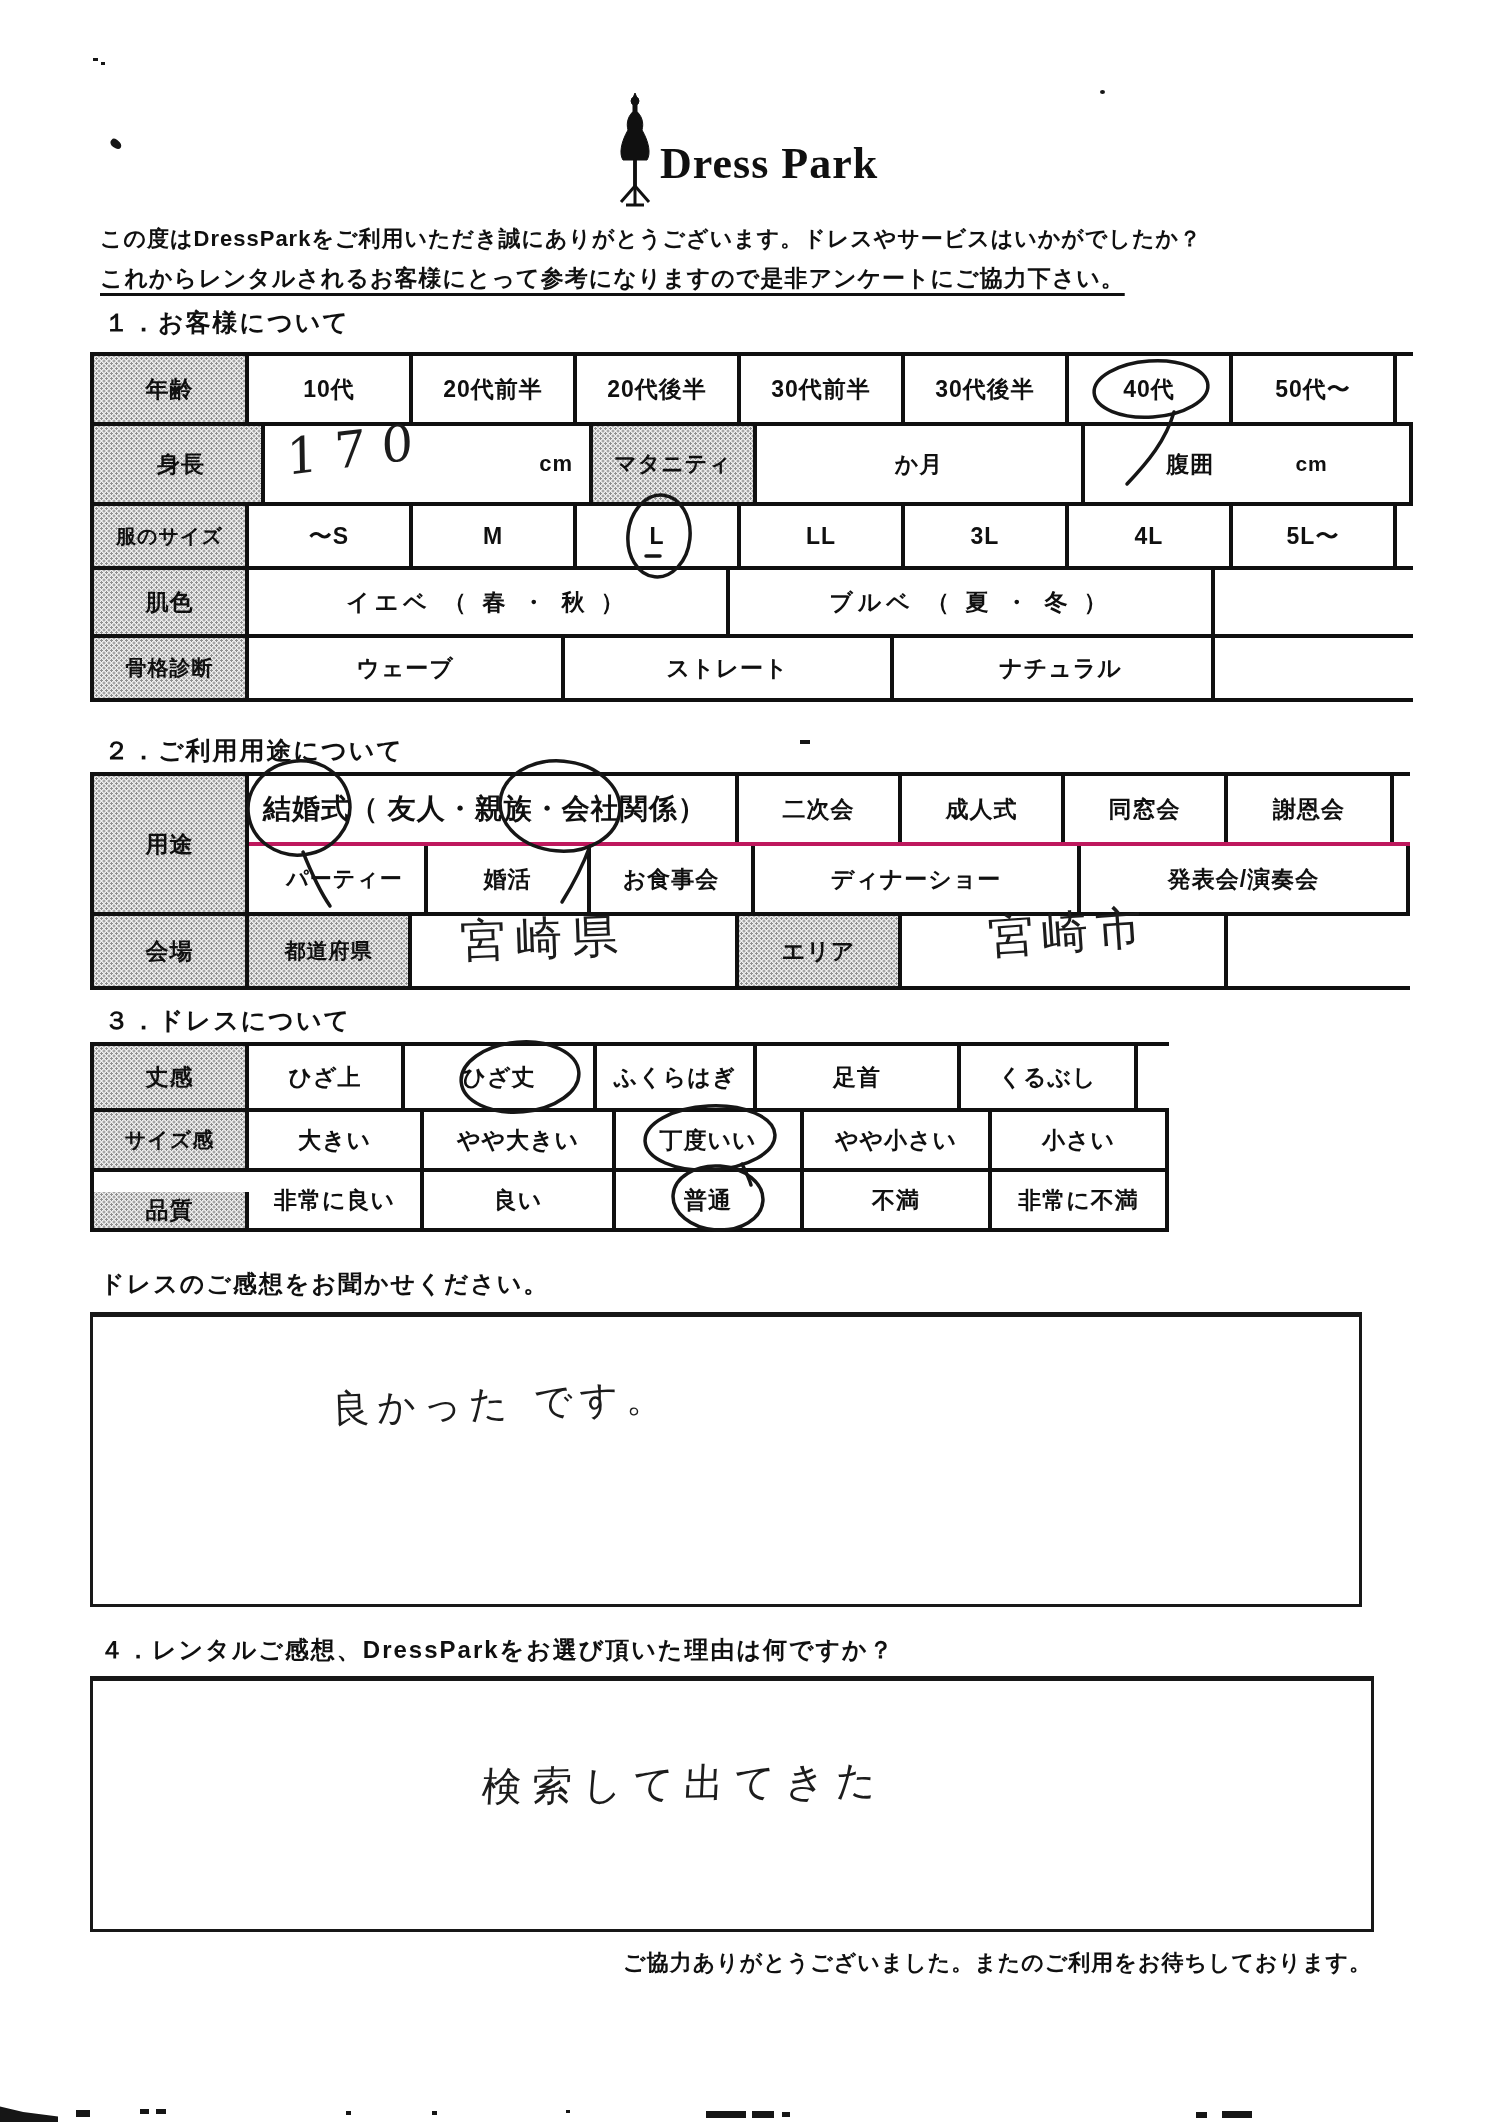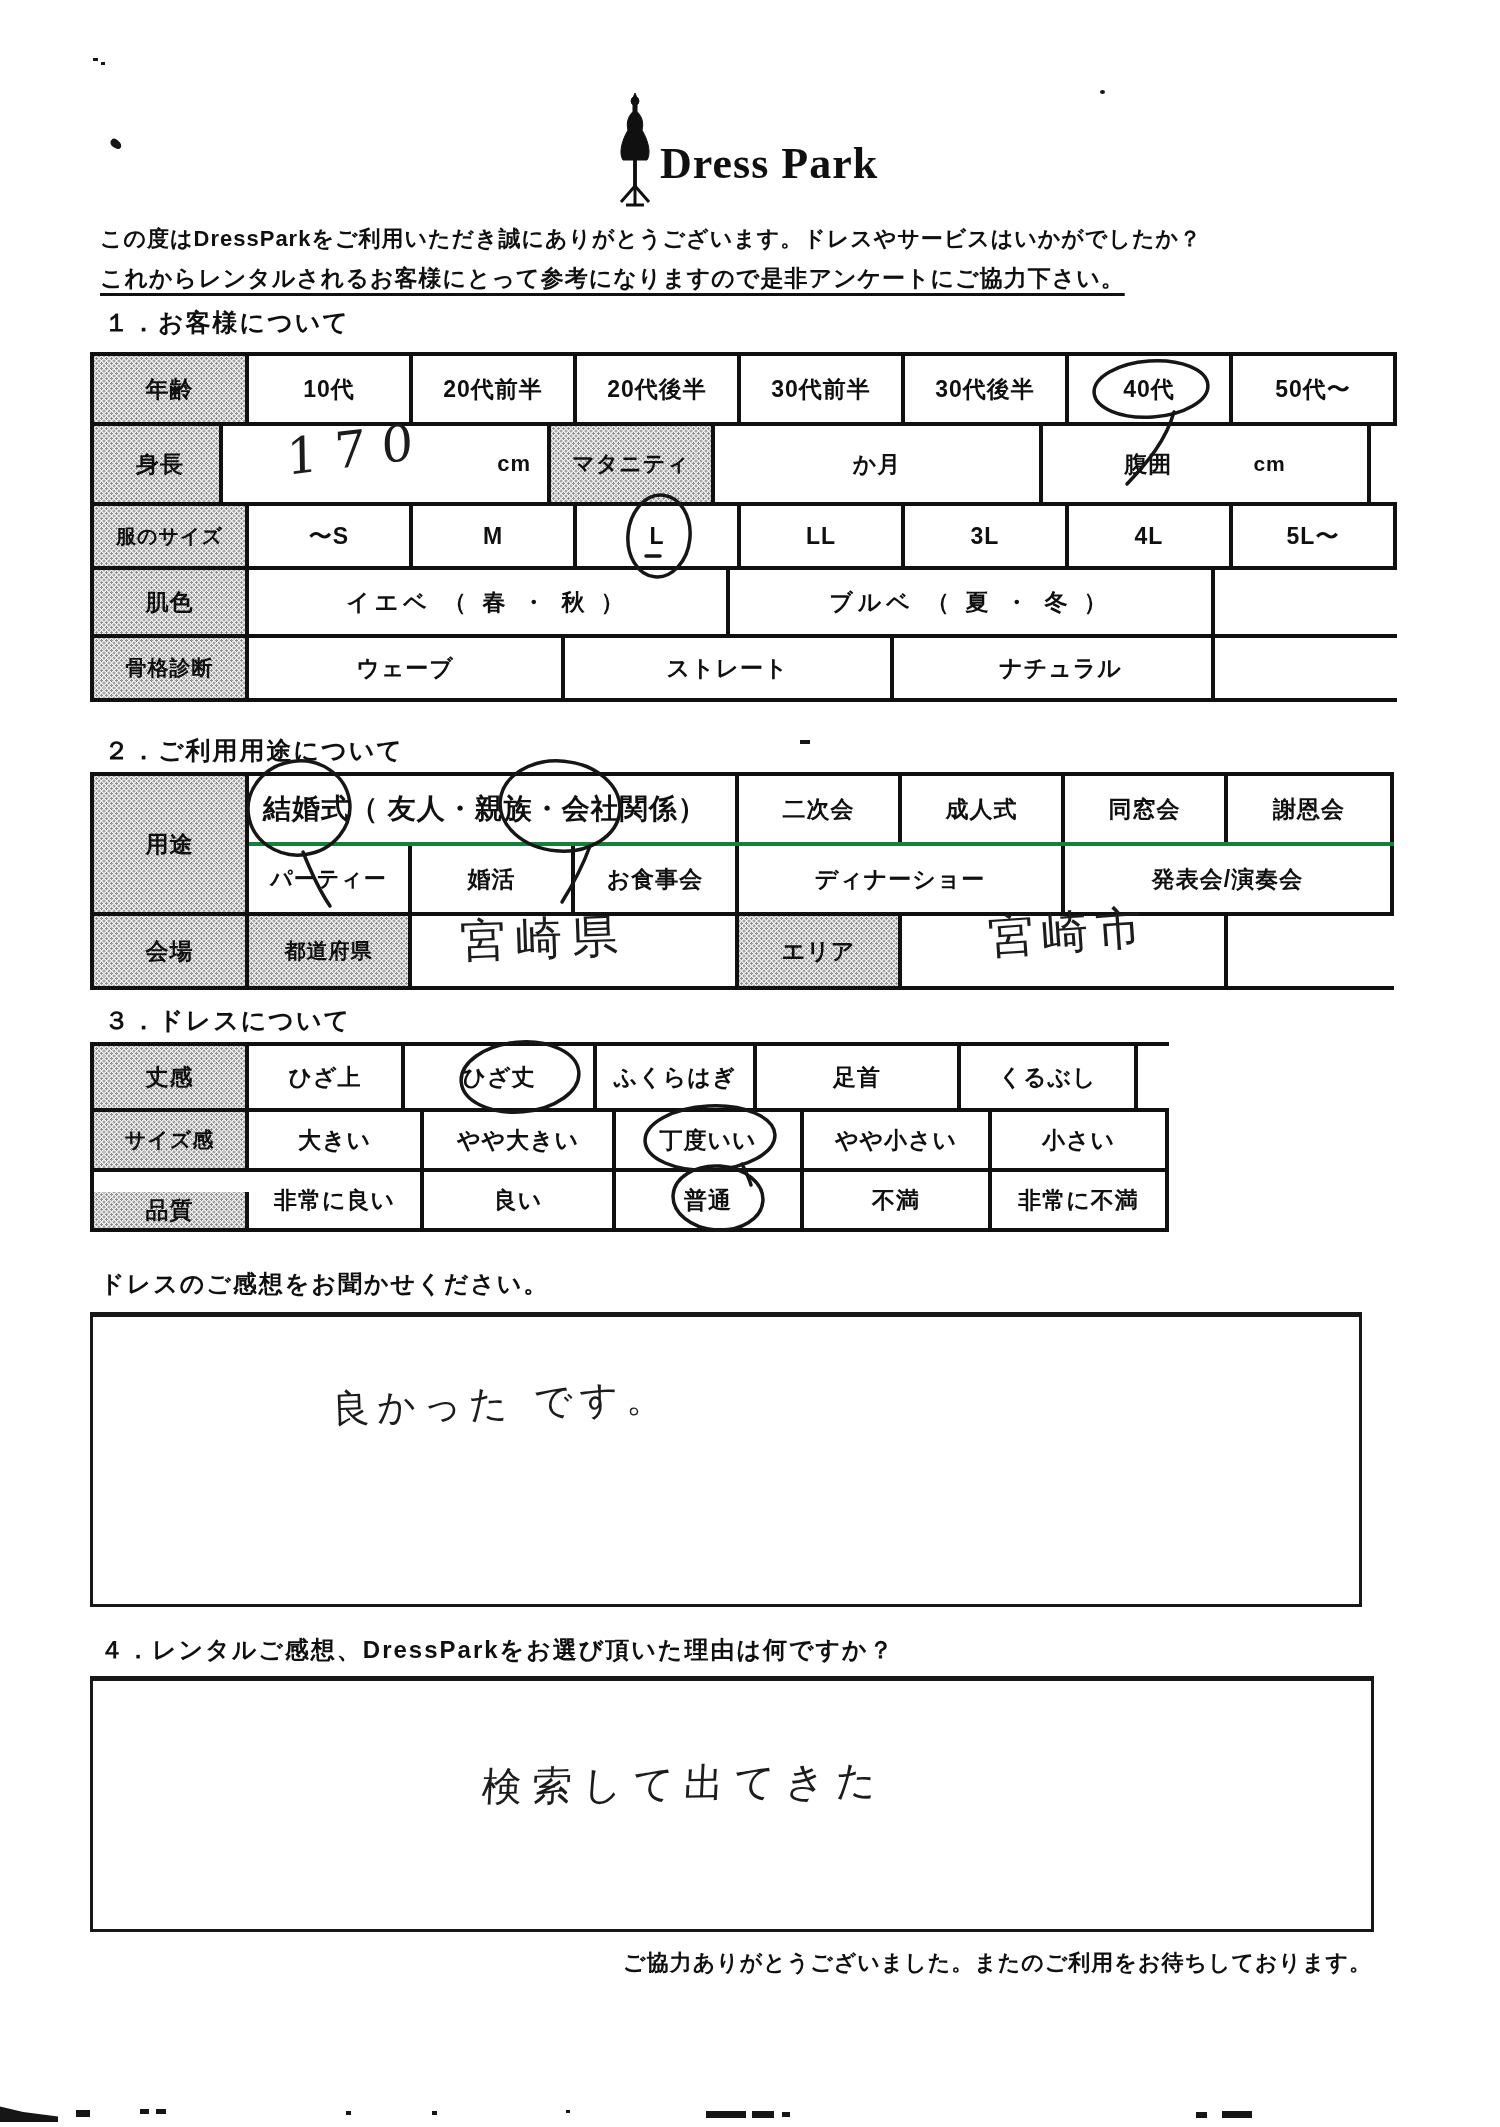--- a/index.html
+++ b/index.html
@@ -30,21 +30,21 @@
     background-color:#efefef;
     background-image:radial-gradient(#8f8f8f 1px, transparent 1.2px),
                      radial-gradient(#8f8f8f 1px, transparent 1.2px);
     background-size:5px 5px;background-position:0 0,2.5px 2.5px;
   }
   .sp{letter-spacing:5px;}
   
   .t2wrap{display:flex;border-left:4px solid #101010;border-top:4px solid #101010;}
   .t2rows{display:flex;flex-direction:column;}
   .t2rows .irow{display:flex;}
-  .t2rows .irow.second{border-top:4px solid #15803d;}
+  .t2rows .irow.second{border-top:4px solid #be185d;padding-left:16px;}
   
   .hw{
     font-family:"DejaVu Serif","Liberation Serif",serif;
     color:#1c1c1c;font-weight:500;white-space:nowrap;
   }
   
   .bigbox{border:3px solid #181818;border-top-width:5px;background:#fff;}
   
   #ink{position:absolute;left:0;top:0;pointer-events:none;}
   .speck{position:absolute;background:#161616;}
@@ -83,21 +83,21 @@
       <div class="cell" style="width:164px;">10代</div>
       <div class="cell" style="width:164px;">20代前半</div>
       <div class="cell" style="width:164px;">20代後半</div>
       <div class="cell" style="width:164px;">30代前半</div>
       <div class="cell" style="width:164px;">30代後半</div>
       <div class="cell" style="width:164px;">40代</div>
       <div class="cell" style="width:164px;">50代〜</div>
     </div>
 
     <div class="trow" style="height:80px;">
-      <div class="cell shade" style="width:129px;padding-left:7px;">身長</div>
+      <div class="cell shade" style="width:171px;padding-left:7px;">身長</div>
       <div class="cell" style="width:328px;justify-content:flex-end;padding-right:16px;font-size:22px;">
         <span>cm</span>
       </div>
       <div class="cell shade" style="width:164px;font-size:22px;">マタニティ</div>
       <div class="cell" style="width:328px;">か月</div>
       <div class="cell" style="width:328px;justify-content:space-evenly;">
         <span>腹囲</span>
         <span style="font-size:21px;">cm</span>
       </div>
     </div>

